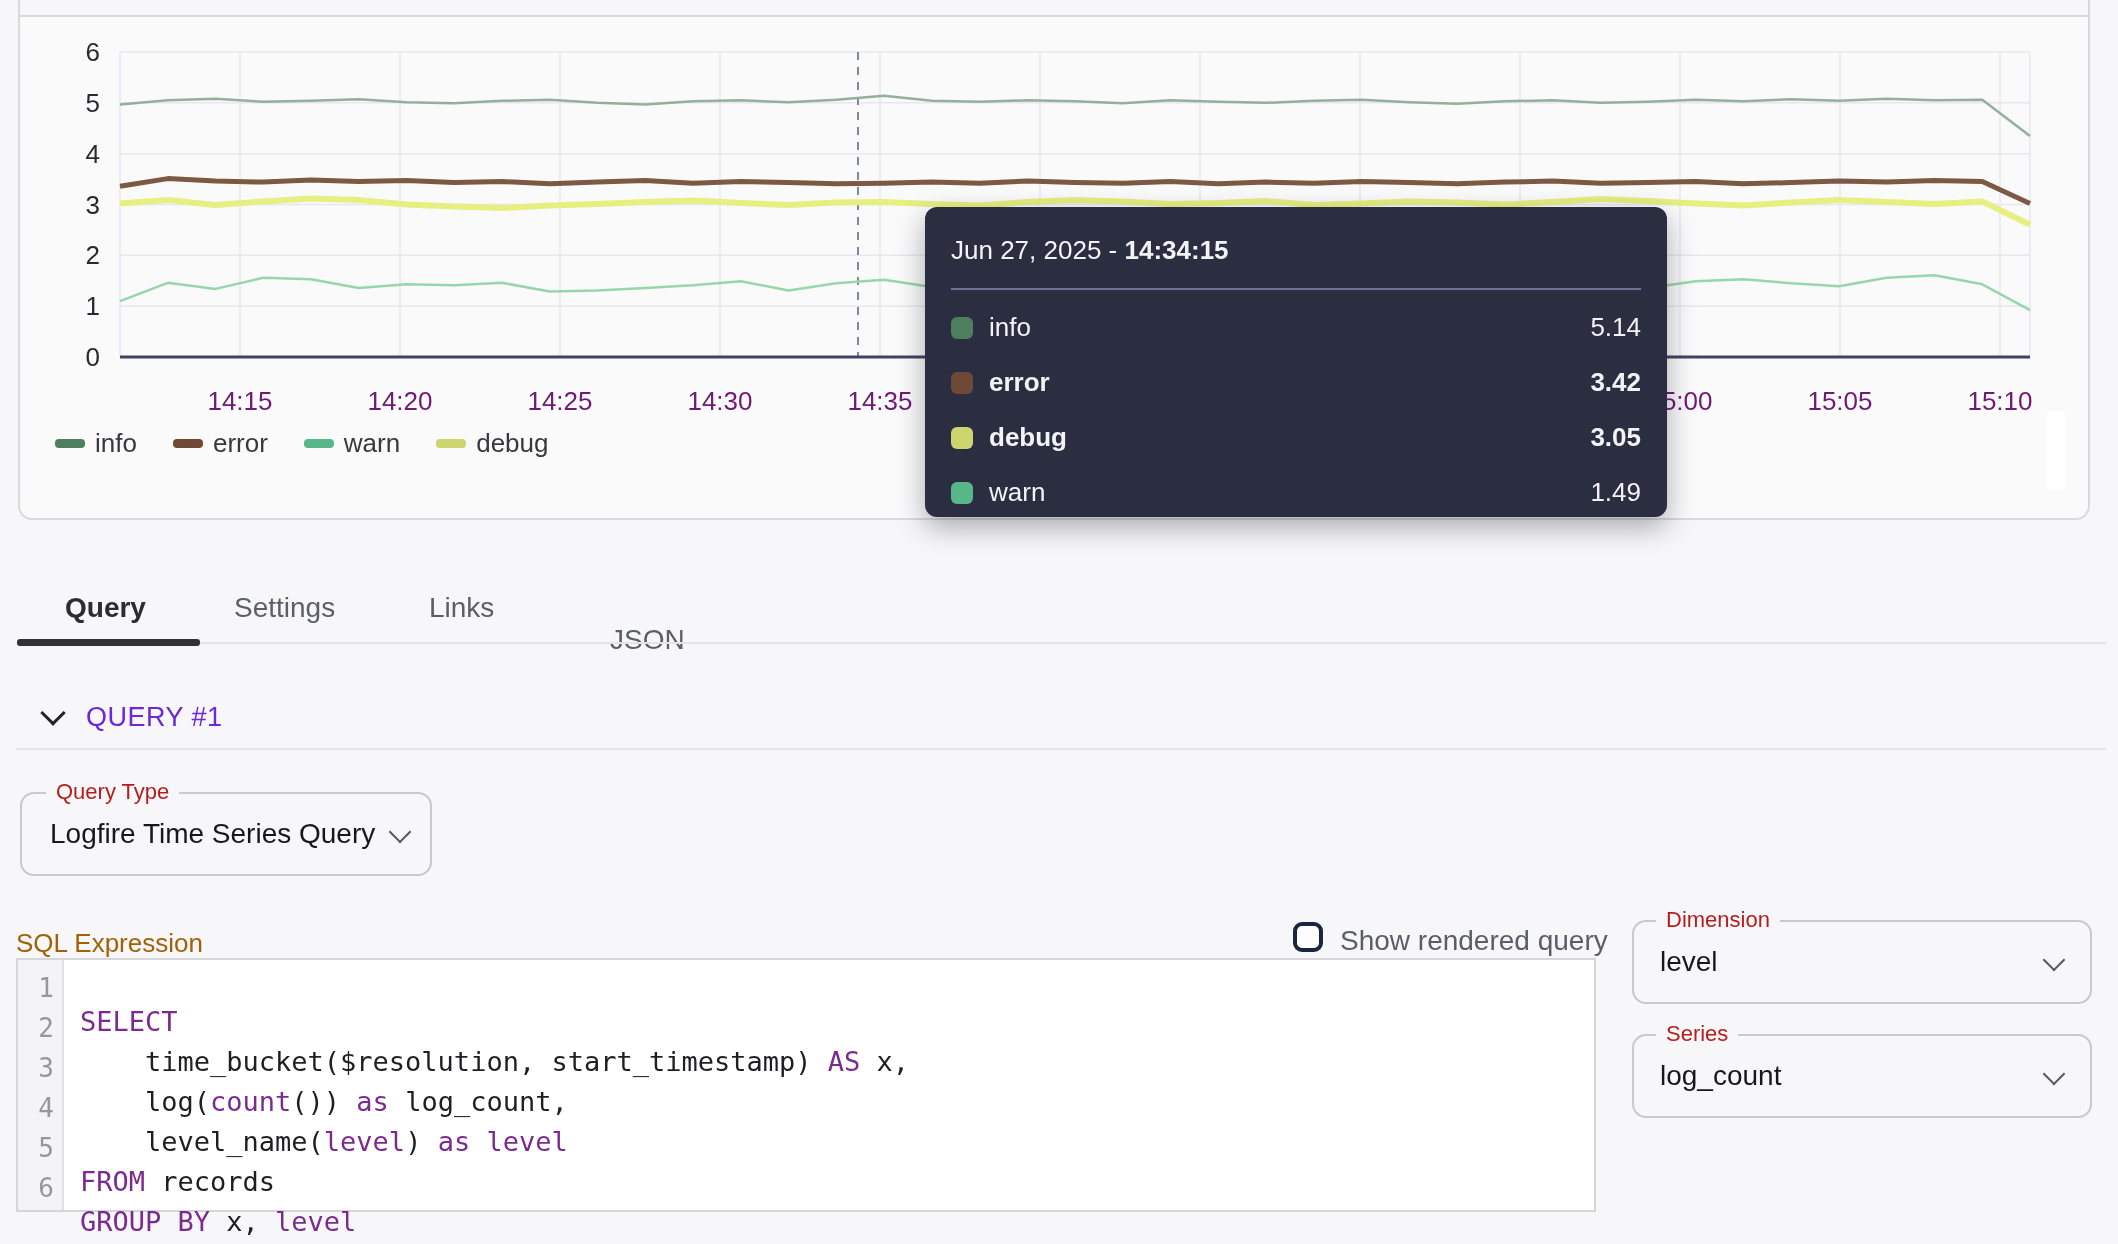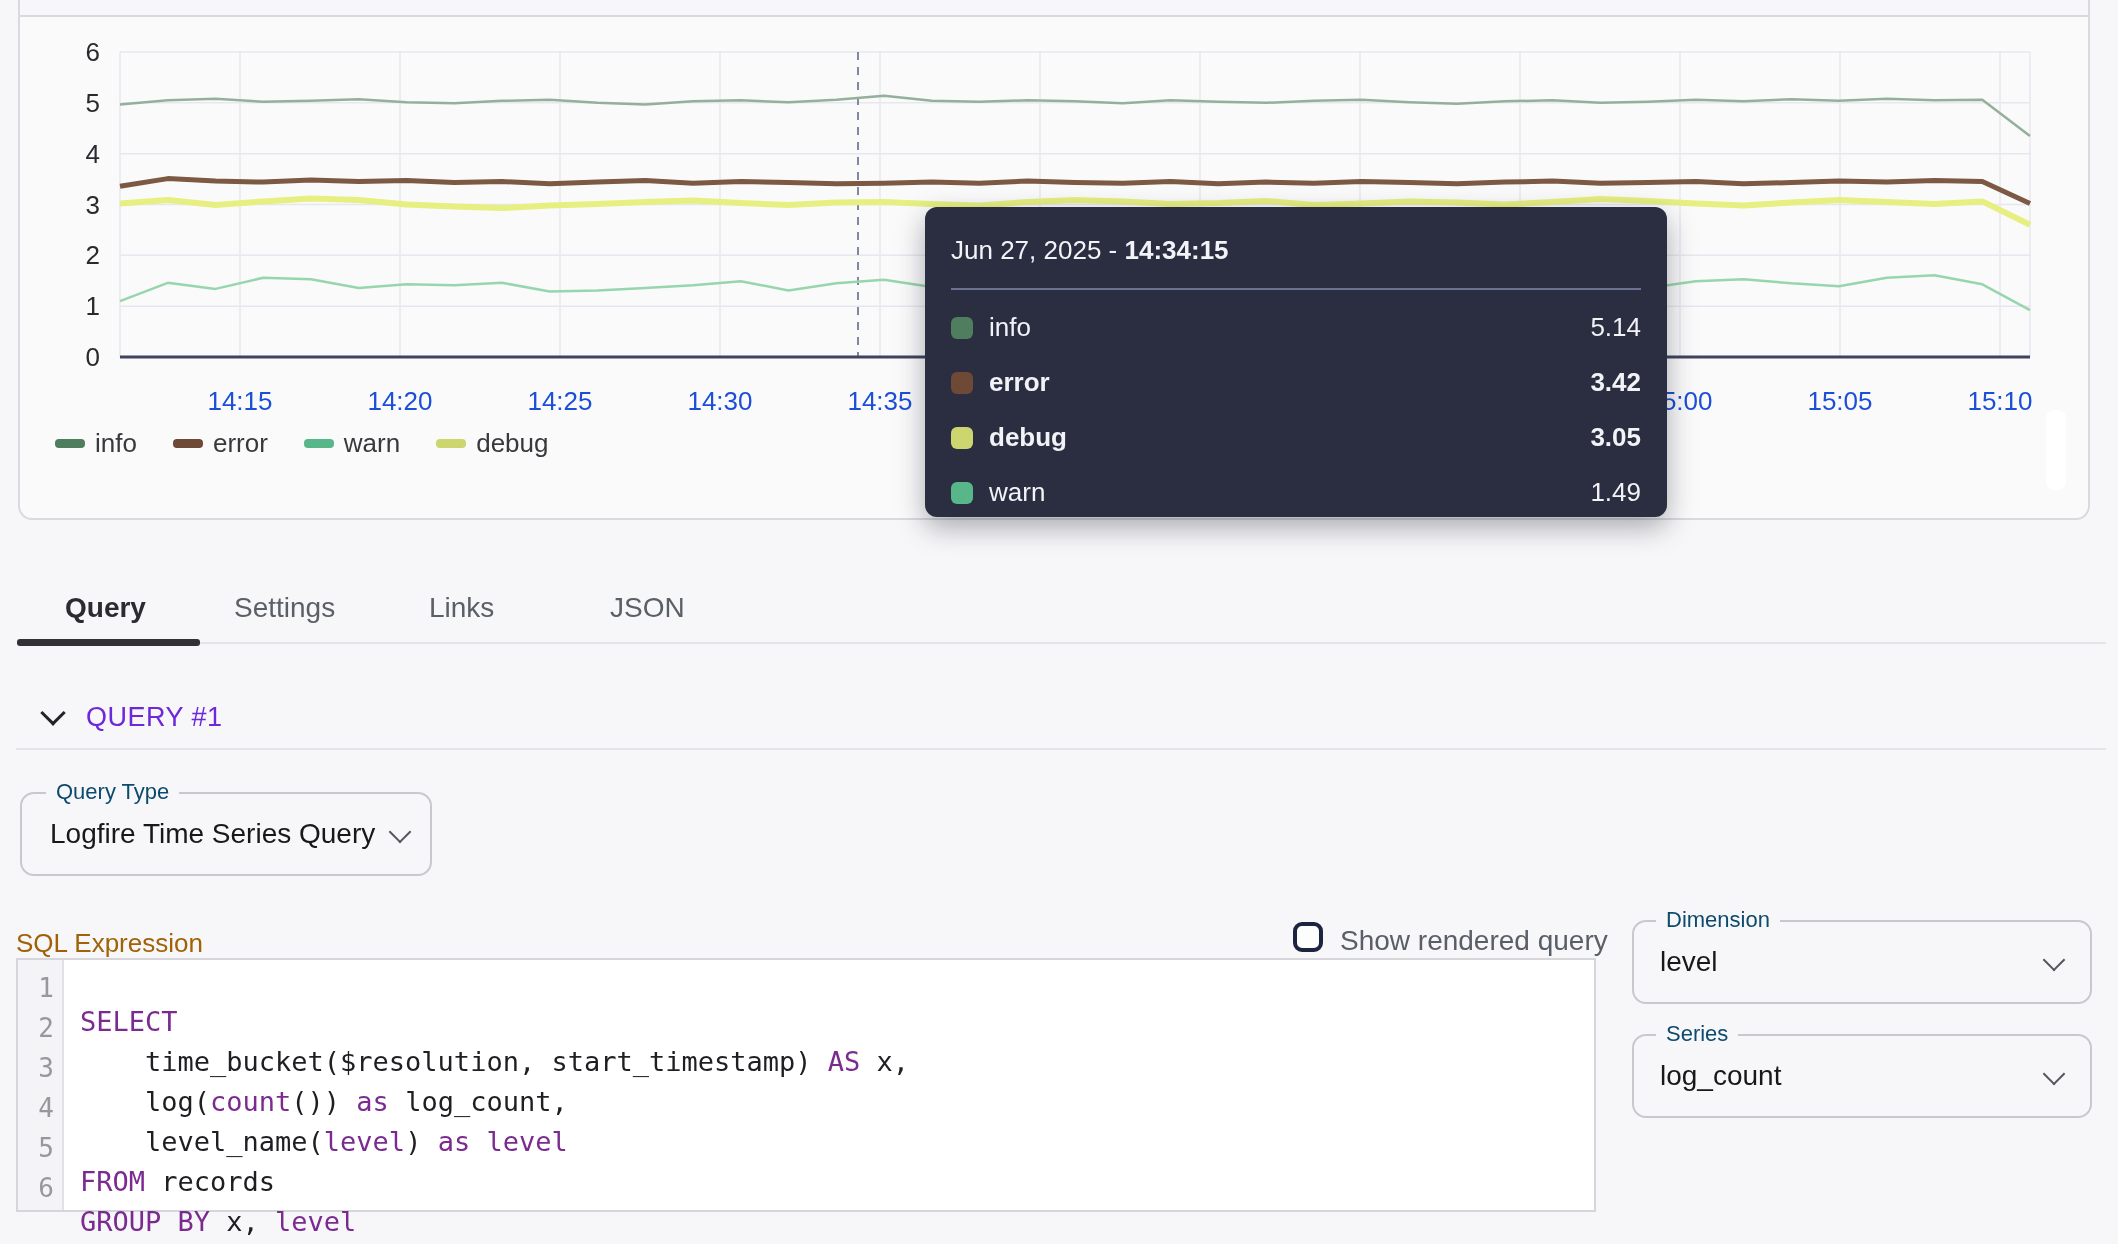--- a/index.html
+++ b/index.html
@@ -5,21 +5,21 @@
   html,body{margin:0;padding:0;background:#f7f7f9;}
   #stage{position:relative;width:2118px;height:1244px;overflow:hidden;
          font-family:"Liberation Sans",sans-serif;background:#f7f7f9;color:#222;}
 
   
   .card-stub{position:absolute;top:0;width:2px;height:17px;background:#d9d9df;}
   #chart-card{position:absolute;left:18px;top:15px;width:2072px;height:505px;
               border:2px solid #d9d9df;border-radius:0 0 14px 14px;background:#fafafb;box-sizing:border-box;}
   #plot-svg{position:absolute;left:120px;top:52px;overflow:visible;}
   .ylab{position:absolute;width:70px;text-align:right;font-size:26px;color:#2a2a2e;line-height:30px;}
-  .xlab{position:absolute;width:140px;text-align:center;font-size:26px;color:#1d4ed8;top:386px;}
+  .xlab{position:absolute;width:140px;text-align:center;font-size:26px;color:#701a75;top:386px;}
   #legend{position:absolute;left:55px;top:428px;display:flex;align-items:center;gap:36px;}
   .legend-item{display:flex;align-items:center;gap:10px;}
   .legend-dash{width:30px;height:9px;border-radius:4px;}
   .legend-label{font-size:26px;color:#39393d;}
   #scroll-thumb{position:absolute;left:2046px;top:410px;width:20px;height:80px;border-radius:8px;background:#ffffff;}
 
   
   #tooltip{position:absolute;left:925px;top:207px;width:742px;height:310px;box-sizing:border-box;
            background:#2b2e41;border-radius:12px;padding:28px 26px 18px 26px;
            box-shadow:0 10px 28px rgba(20,22,35,.35);z-index:5;color:#f2f3f7;}
@@ -38,21 +38,21 @@
   #tab-line{position:absolute;left:17px;top:642px;width:2089px;height:2px;background:#e3e3e8;}
   #tab-underline{position:absolute;left:17px;top:639px;width:183px;height:7px;border-radius:3px;background:#313136;}
 
   
   .chev{box-sizing:border-box;display:inline-block;border-right:3px solid #55555c;border-bottom:3px solid #55555c;transform:rotate(45deg);}
   #q1-chevron{position:absolute;left:44px;top:704px;width:18px;height:18px;border-color:#232327;cursor:pointer;}
   #q1-title{position:absolute;left:86px;top:702px;font-size:27px;font-weight:500;letter-spacing:.5px;color:#6d28d9;}
   #q1-divider{position:absolute;left:16px;top:748px;width:2090px;height:2px;background:#e4e4e9;}
 
   .select-box{position:absolute;box-sizing:border-box;border:2px solid #c8c8cf;border-radius:14px;background:transparent;cursor:pointer;}
-  .float-label{position:absolute;font-size:22px;color:#0c4a6e;background:#f7f7f9;padding:0 10px;z-index:2;text-align:right;}
+  .float-label{position:absolute;font-size:22px;color:#b91c1c;background:#f7f7f9;padding:0 10px;z-index:2;text-align:right;}
   .select-value{position:absolute;font-size:28px;color:#18181a;}
   .select-chev{position:absolute;width:16px;height:16px;border-width:2.5px;border-color:#55555c;}
 
   
   #sql-label{position:absolute;left:16px;top:928px;font-size:26px;color:#a16207;}
   #show-checkbox{position:absolute;left:1293px;top:922px;width:30px;height:30px;box-sizing:border-box;
                  border:4px solid #1c2440;border-radius:9px;background:#fdfdfe;cursor:pointer;}
   #show-label{position:absolute;left:1340px;top:925px;font-size:28px;color:#5a5e66;}
   #sql-editor{position:absolute;left:16px;top:958px;width:1580px;height:254px;box-sizing:border-box;
               border:2px solid #d5d5da;background:#ffffff;display:flex;}
@@ -170,21 +170,21 @@
           <span class="tt-label">warn</span>
           <span class="tt-value">1.49</span>
         </div>
       </div>
   </div>
 
   <div id="tab-row">
       <div class="tab active" style="left: 65px;">Query</div>
       <div class="tab" style="left: 234px;">Settings</div>
       <div class="tab" style="left: 429px;">Links</div>
-      <div class="tab" style="left: 610px;">JSON</div>
+      <div class="tab" style="left: 610px; margin-top: 32px;">JSON</div>
     </div>
   <div id="tab-line"></div>
   <div id="tab-underline"></div>
 
   <span class="chev" id="q1-chevron"></span>
   <div id="q1-title">QUERY #1</div>
   <div id="q1-divider"></div>
 
   <div class="select-box" style="left:20px;top:792px;width:412px;height:84px;"></div>
   <div class="float-label" style="left:46px;top:779px;">Query Type</div>

